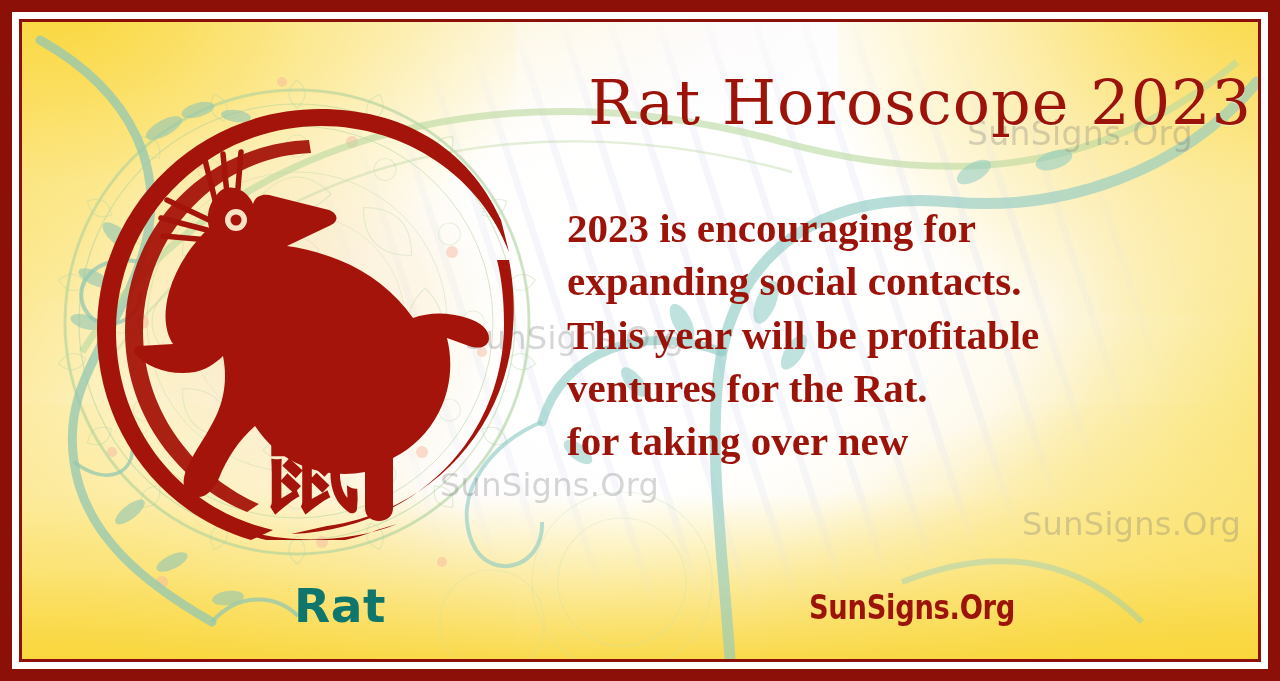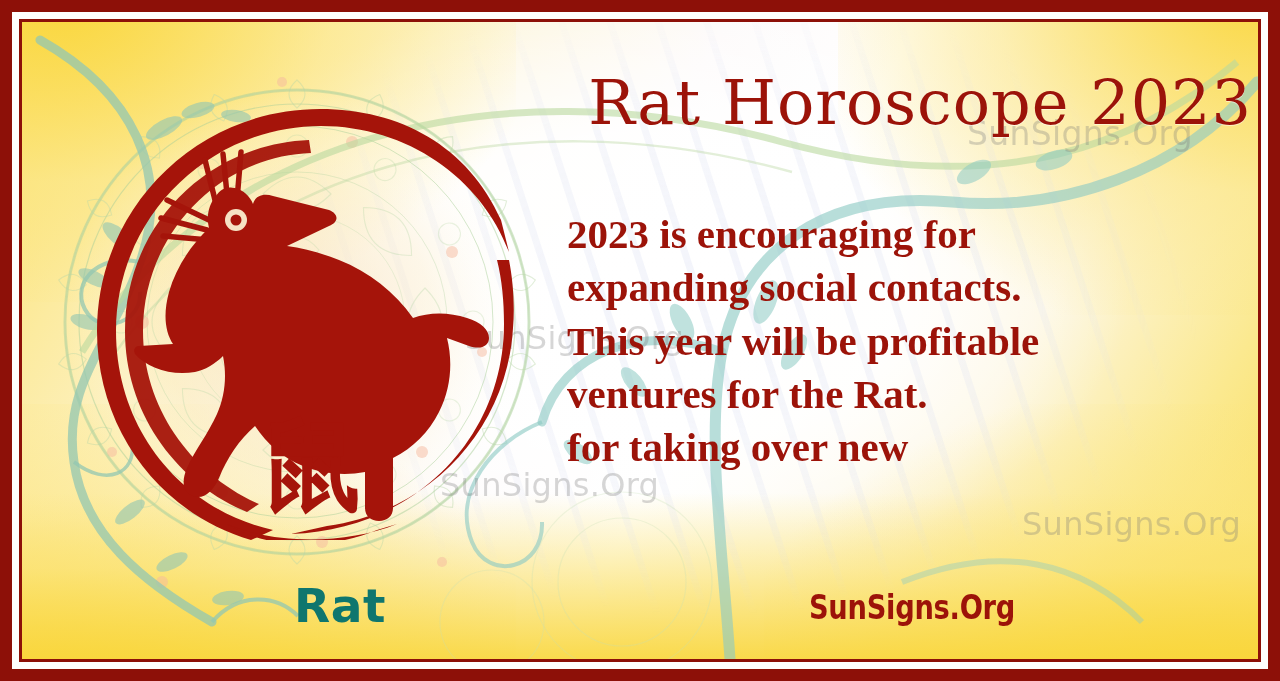--- a/index.html
+++ b/index.html
@@ -125,21 +125,21 @@
     font-size: 62px;
     line-height: 1.05;
     font-weight: 400;
     color: #9c1309;
     letter-spacing: 1px;
     text-shadow: 0 1px 0 rgba(255,255,255,0.5);
     margin-top: 10px;
   }
   .body-copy {
     position: absolute;
-    left: 545px; top: 186px;
+    left: 545px; top: 180px;
     width: 660px;
     font-family: "Liberation Serif", "DejaVu Serif", serif;
     font-size: 41px;
     line-height: 1.30;
     font-weight: 700;
     color: #9c1309;
   }
   .body-copy p { margin: 0; }
 
   .sign-label {

